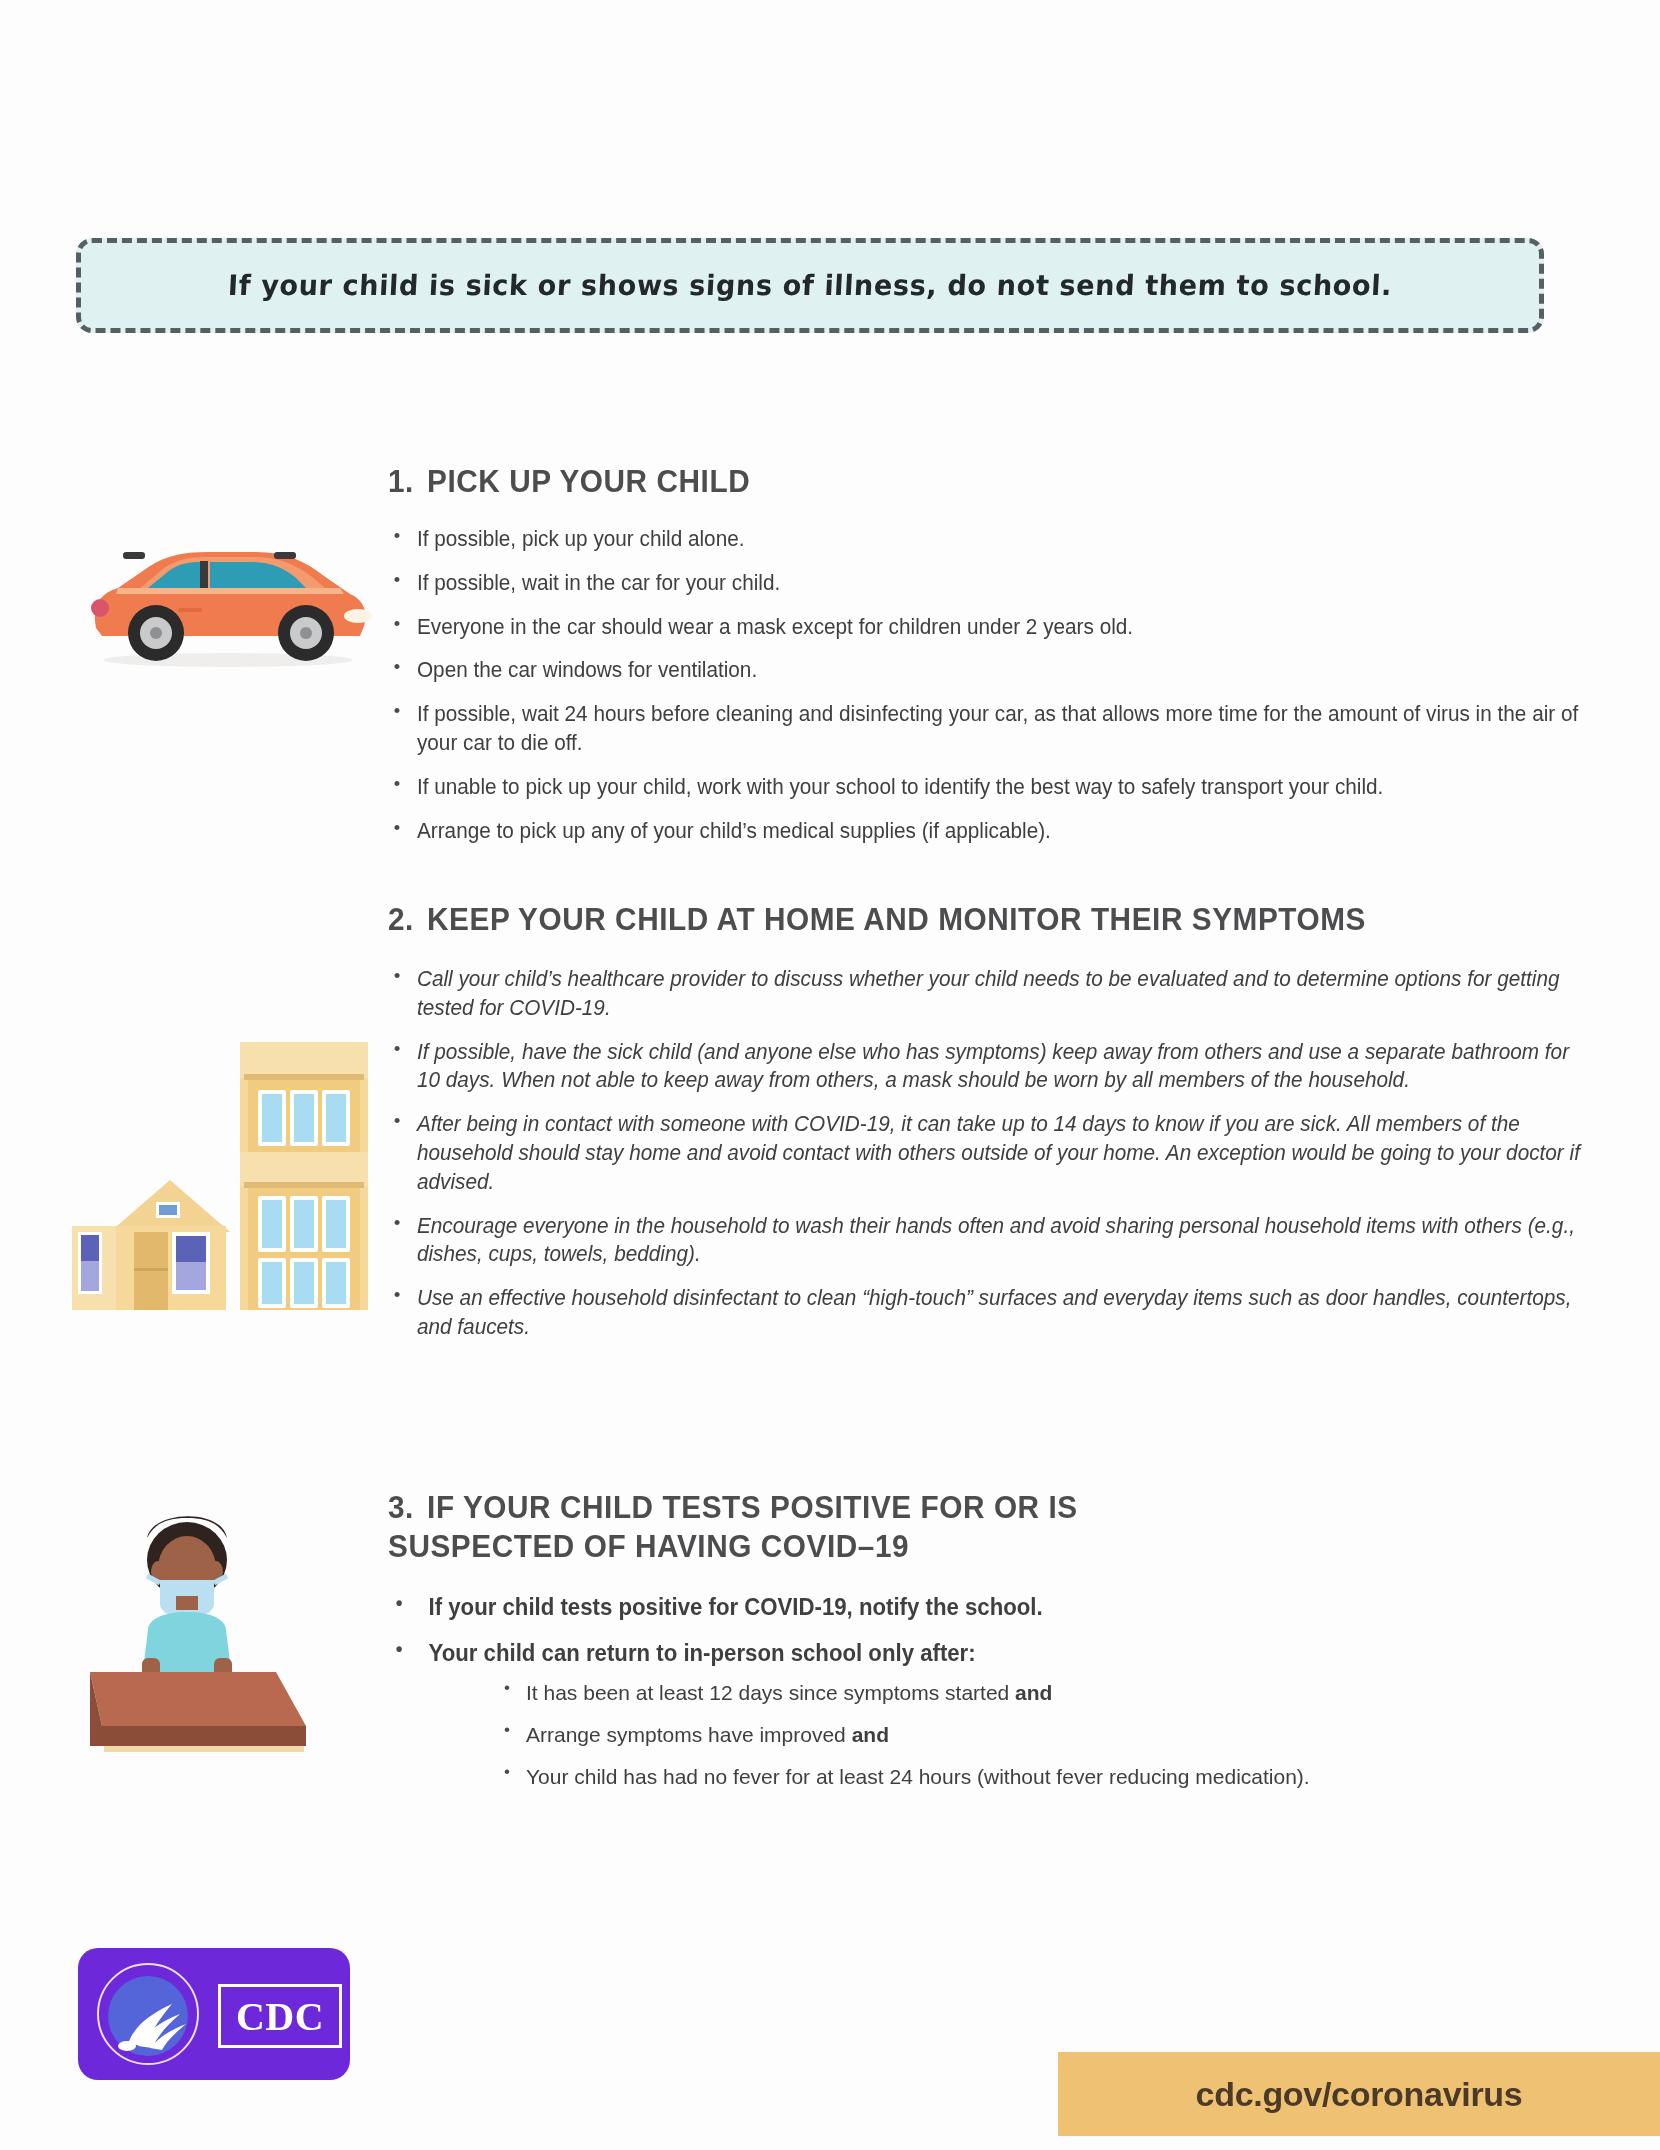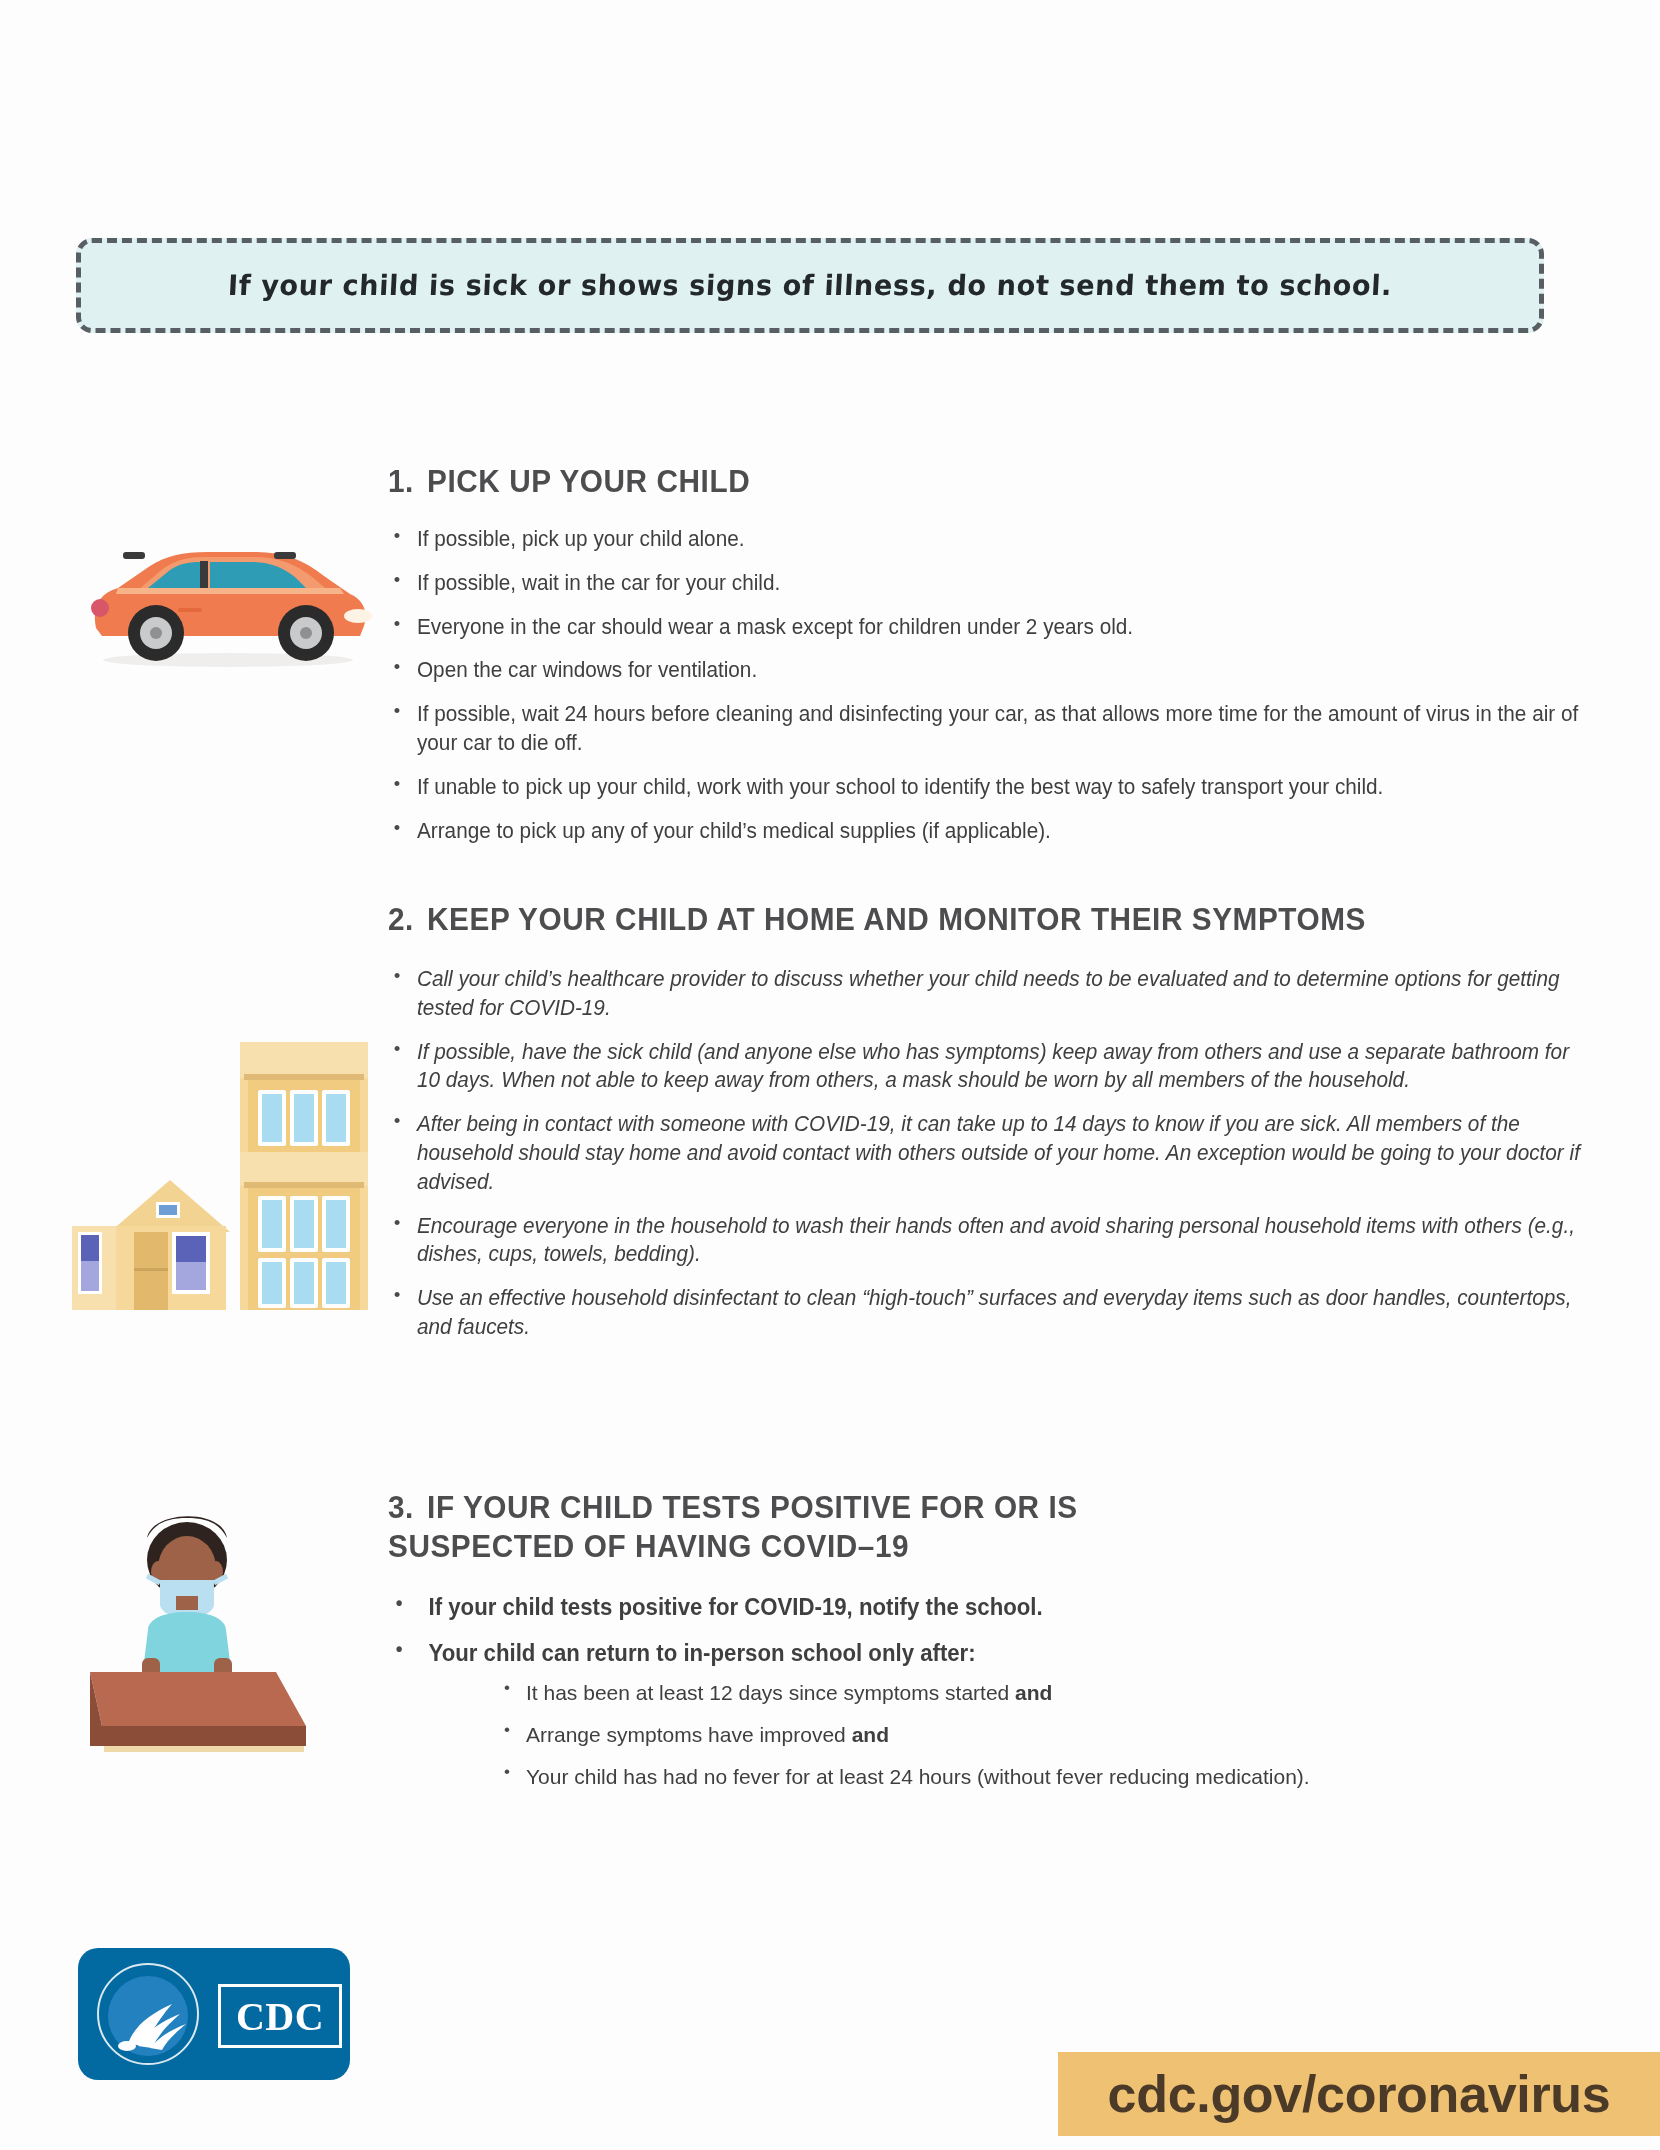--- a/index.html
+++ b/index.html
@@ -108,21 +108,21 @@
   }
   b.sb{font-weight:700;}
 
   
   .illus{position:absolute;}
 
   
   .cdc-logo{
     position:absolute;left:78px;top:1948px;
     width:272px;height:132px;
-    background:#0369a1;
+    background:#6d28d9;
     border-radius:20px;
   }
   .cdc-seal{
     position:absolute;left:16px;top:12px;width:108px;height:108px;
   }
   .cdc-box{
     position:absolute;left:140px;top:36px;width:118px;height:58px;
     border:3px solid #ffffff;
     display:flex;align-items:center;justify-content:center;
   }
@@ -130,21 +130,21 @@
     color:#ffffff;font-size:40px;font-weight:700;letter-spacing:0.5px;
     font-family:"Liberation Serif","DejaVu Serif",serif;
   }
   .url-banner{
     position:absolute;left:1058px;top:2052px;
     width:602px;height:84px;
     background:#eec173;
     display:flex;align-items:center;justify-content:center;
   }
   .url-banner span{
-    font-size:52px;font-weight:700;color:#4a3a27;letter-spacing:-0.3px;
+    font-size:34px;font-weight:700;color:#4a3a27;letter-spacing:-0.3px;
   }
 </style>
 </head>
 <body>
 
 <div class="page">
 
 
   <div class="callout">
     <div class="callout-text">If your child is sick or shows signs of illness, do not send them to school.</div>

